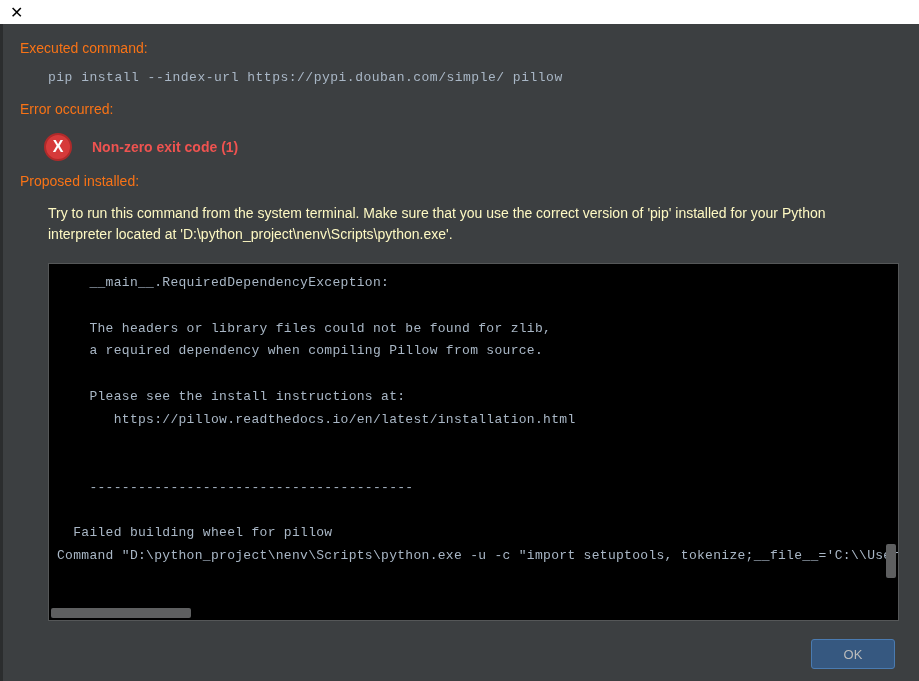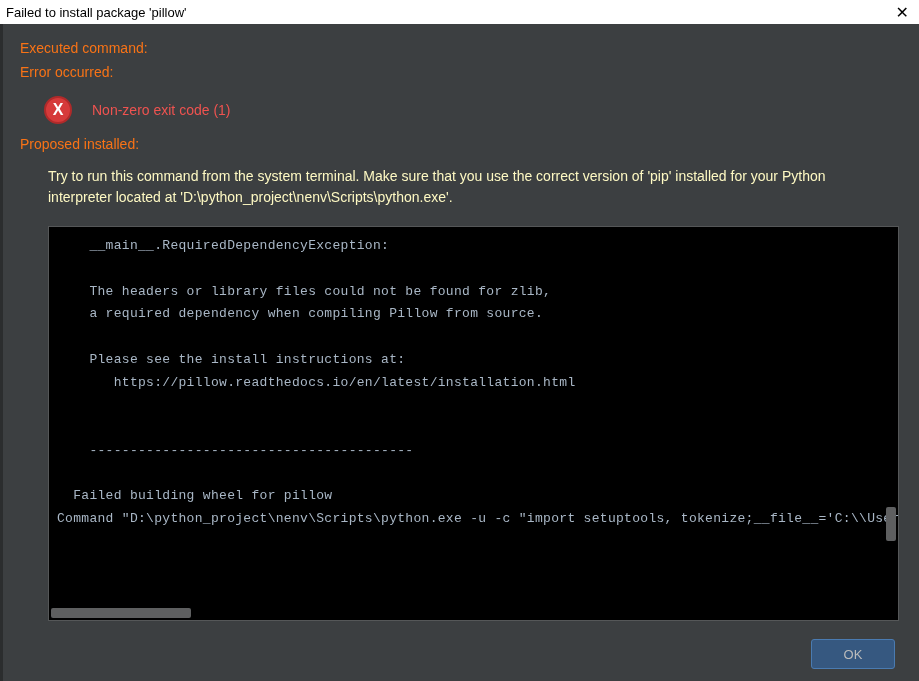--- a/index.html
+++ b/index.html
@@ -77,20 +77,21 @@
     .error-icon::before {
       content: "";
       position: absolute;
       width: 32px;
       height: 32px;
       border-radius: 50%;
     }
     .error-text {
       color: #ef5350;
       font-size: 14px;
+      font-weight: bold;
     }
     .solution-text {
       font-size: 14px;
       color: #fef9c3;
       padding: 6px 20px 14px 28px;
       line-height: 1.5;
     }
     .output-container {
       border: 1px solid #555758;
       background: #000000;
@@ -158,29 +159,29 @@
       top: 24px;
       width: 3px;
       height: calc(100% - 24px);
       background: #2b2d2e;
     }
   </style>
 </head>
 <body>
 
 <div class="title-bar">
-  <span class="title-text">Failed to install package 'pillow'</span>
   <span class="close-x">✕</span>
 </div>
 
 <div class="left-edge"></div>
 
 <div class="dialog-body">
 
   <div class="section-label">Executed command:</div>
+  <div class="command-text">pip install --index-url https://pypi.douban.com/simple/ pillow</div>
 
   <div class="section-label">Error occurred:</div>
   <div class="error-row">
     <div class="error-icon">
       <span>X</span>
     </div>
     <span class="error-text">Non-zero exit code (1)</span>
   </div>
 
   <div class="section-label">Proposed installed:</div>

